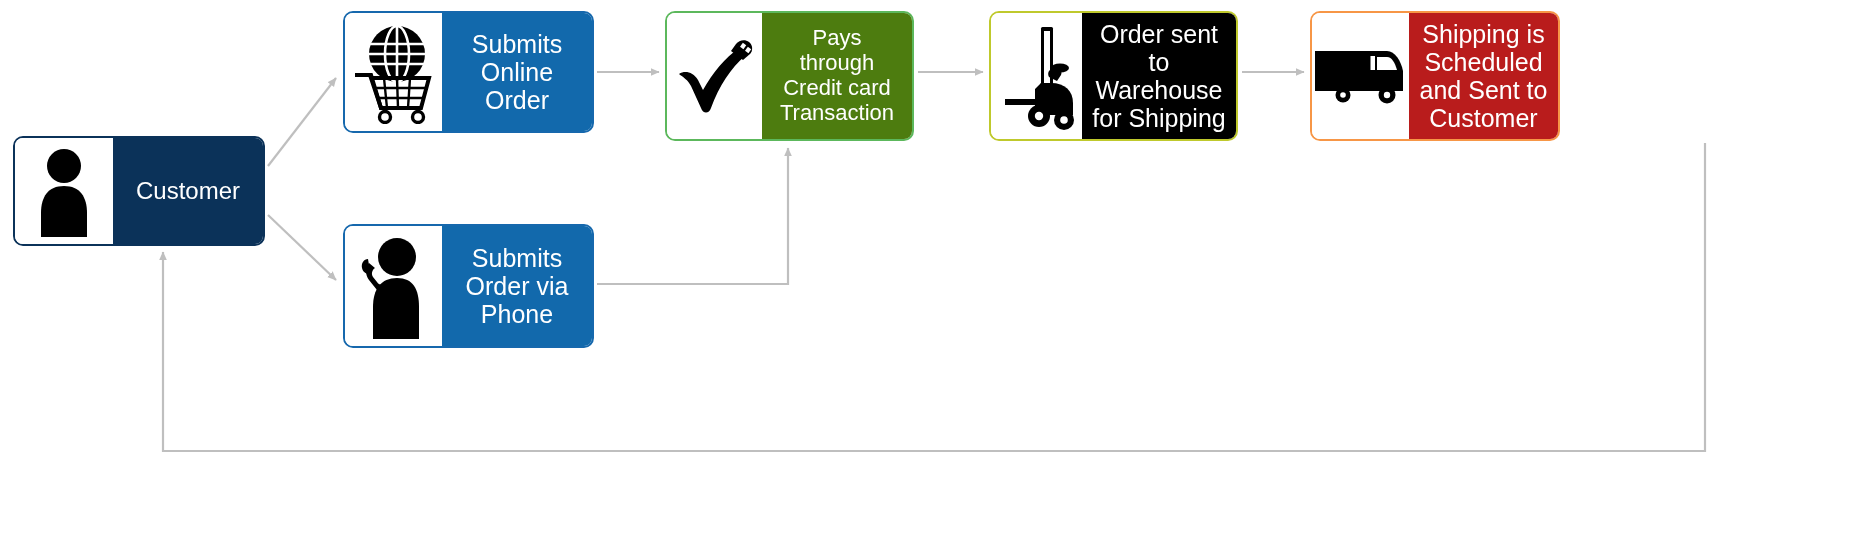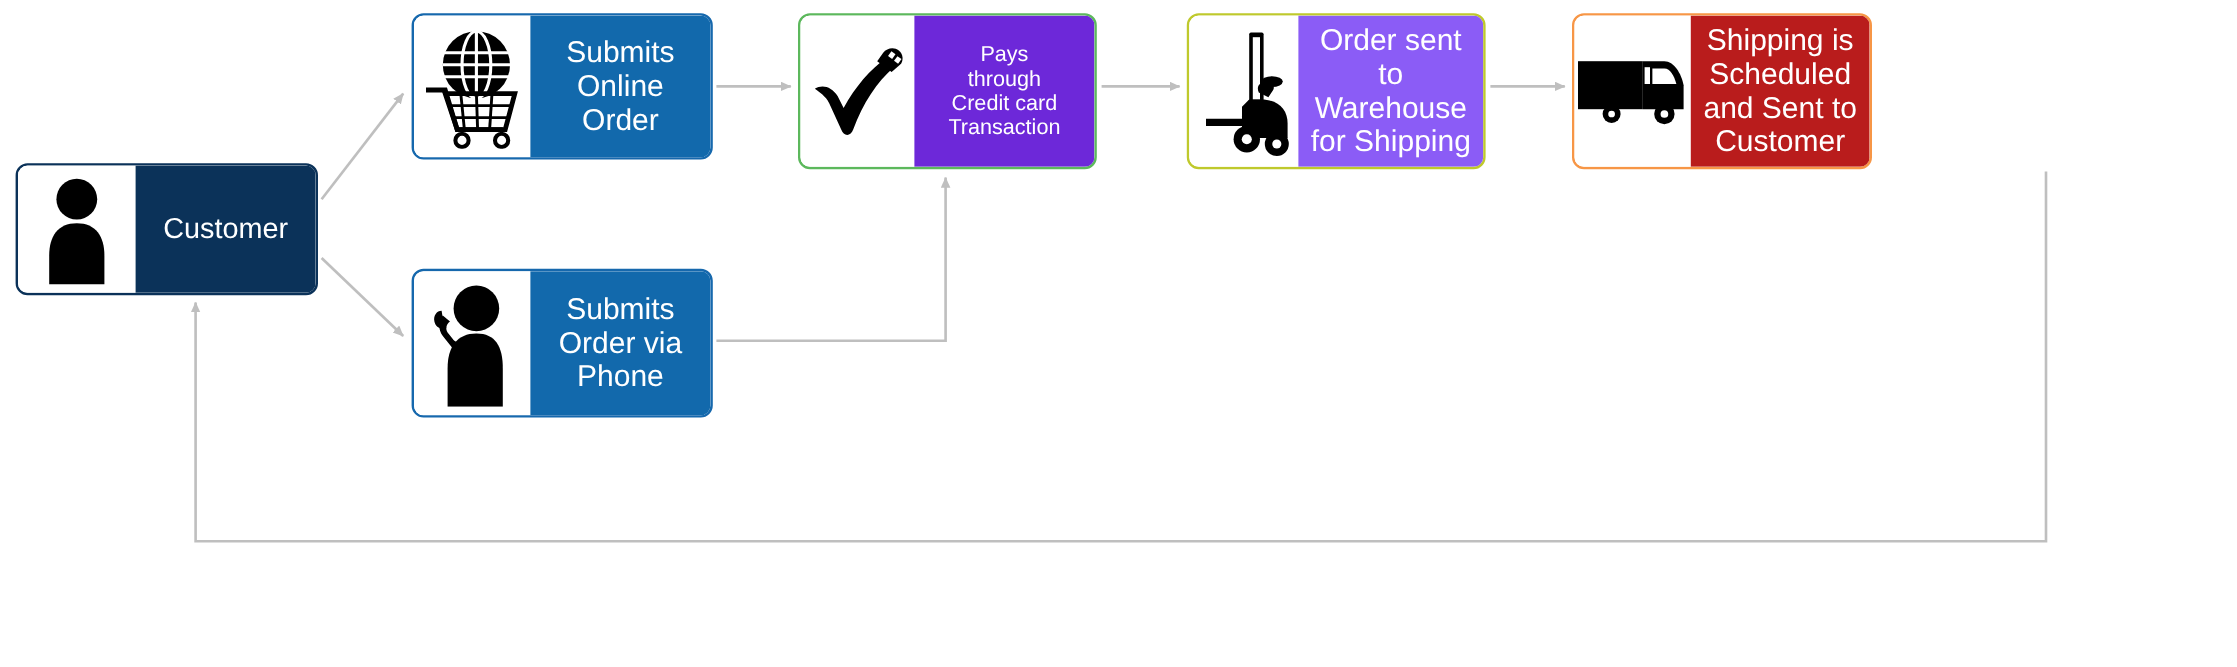--- a/index.html
+++ b/index.html
@@ -65,29 +65,29 @@
   }
   #node-phone .icon-pane{width:97px;}
   #node-phone .label-pane{background:#1269ac;font-size:25px;}
 
   
   #node-pay{
     left:665px;top:11px;width:249px;height:130px;
     border-color:#5cb85c;
   }
   #node-pay .icon-pane{width:95px;}
-  #node-pay .label-pane{background:#6d28d9;font-size:18px;}
+  #node-pay .label-pane{background:#4d7c0f;font-size:22px;}
 
   
   #node-warehouse{
     left:989px;top:11px;width:249px;height:130px;
     border-color:#bfc92c;
   }
   #node-warehouse .icon-pane{width:91px;}
-  #node-warehouse .label-pane{background:#8b5cf6;font-size:25px;}
+  #node-warehouse .label-pane{background:#000000;font-size:25px;}
 
   
   #node-shipping{
     left:1310px;top:11px;width:250px;height:130px;
     border-color:#f79646;
   }
   #node-shipping .icon-pane{width:97px;}
   #node-shipping .label-pane{background:#b91c1c;font-size:25px;}
 
   .icon-svg{display:block;}

